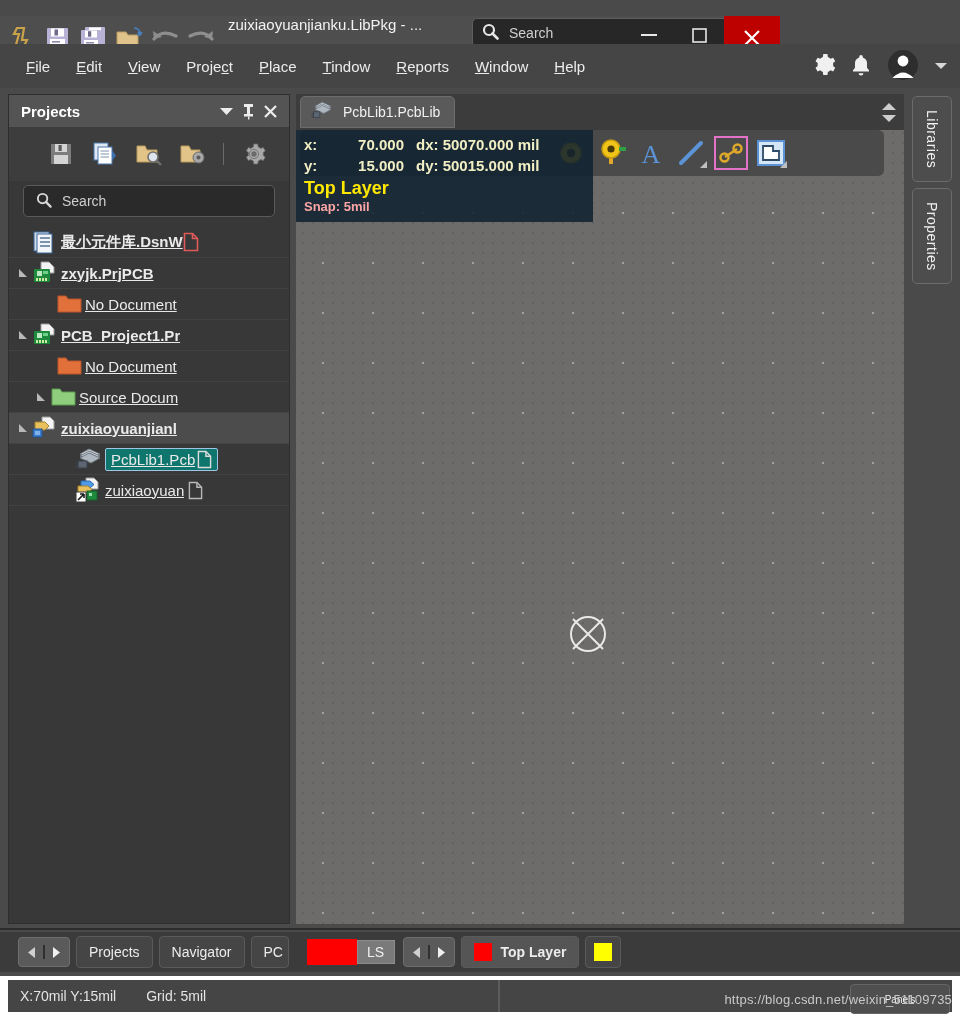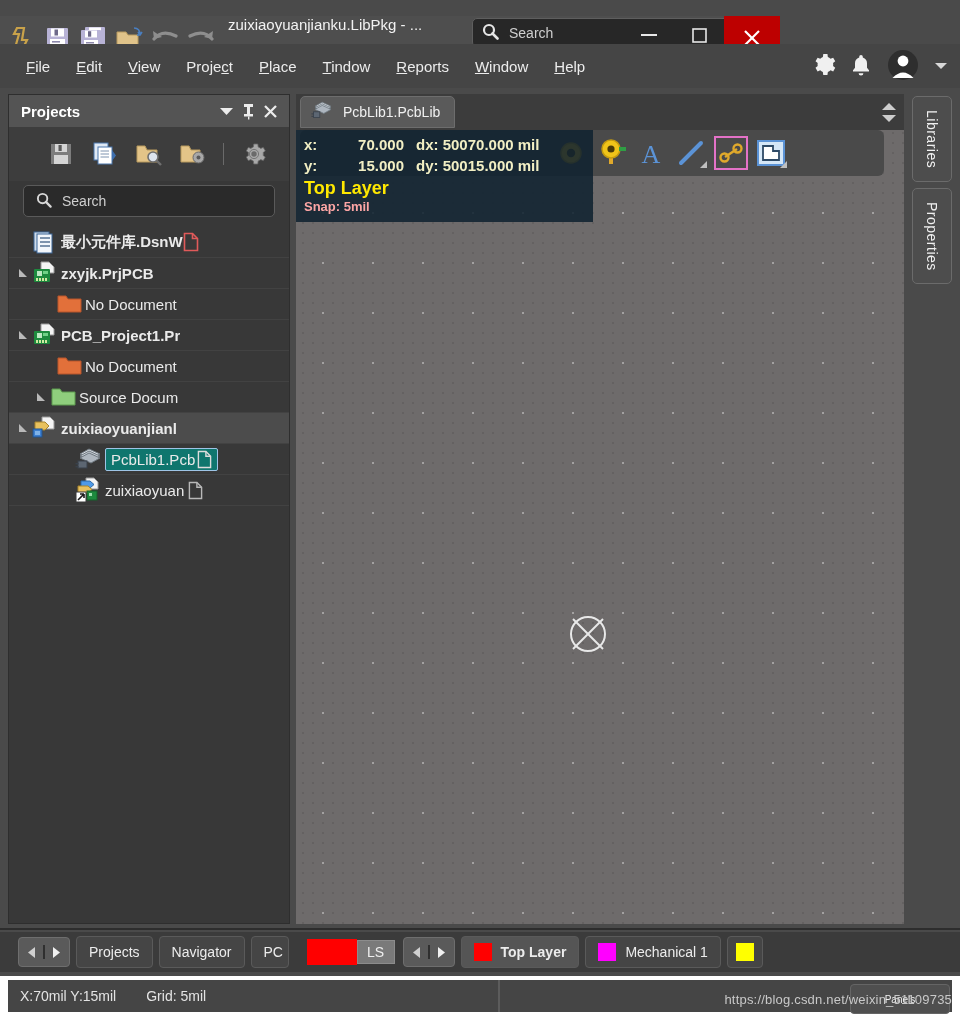--- a/index.html
+++ b/index.html
@@ -60,21 +60,21 @@
     background:#3d3d3d;
   }
   .pt-ic{ width:28px; height:28px; display:flex; align-items:center; justify-content:center; }
   .pt-sep{ width:1px; height:22px; background:#6a6a6a; }
   .panel-search{
     margin:4px 14px 0 14px; height:32px; background:#2a2a2a;
     border:1px solid #5a5a5a; border-radius:5px;
     display:flex; align-items:center; gap:10px; padding-left:12px;
   }
   .panel-search .ph{ color:#cfcfcf; font-size:14px; }
-  .tree{ margin-top:10px; }
+  .tree{ margin-top:10px;text-decoration:underline; }
   .trow{
     display:flex; align-items:center; height:31px; padding-left:6px; position:relative;
     border-bottom:1px solid #424242;
   }
   .trow .tw{ font-size:15px; color:#eaeaea; white-space:nowrap; overflow:hidden; }
   .trow.bold .tw{ font-weight:bold; }
   .twist{ width:16px; display:flex; align-items:center; justify-content:center; }
   .twist svg{ display:block; }
   .ticon{ width:30px; display:flex; align-items:center; justify-content:center; flex:none; }
   .sel-row{ background:#4c4c4c; }
@@ -666,24 +666,20 @@
       <span class="bar"></span>
       <svg width="10" height="13" viewBox="0 0 10 13">
           <path d="M2 1 L9 6.5 L2 12 Z" fill="#f0f0f0"></path>
         </svg>
     </div>
 
     <div class="btab active">
       <span class="sw" style="background:#ff0000;"></span>
       <span>Top Layer</span>
     </div>
-    <div class="btab">
-      <span class="sw" style="background:#ff00ff;"></span>
-      <span>Mechanical 1</span>
-    </div>
     <div class="btab" style="padding:0 8px;">
       <span class="sw" style="background:#ffff00;margin-right:0;"></span>
     </div>
   </div>
 
   <div class="statusbar">
     <div class="status-inner">
       <span>X:70mil Y:15mil</span>
       <span>Grid: 5mil</span>
     </div>

